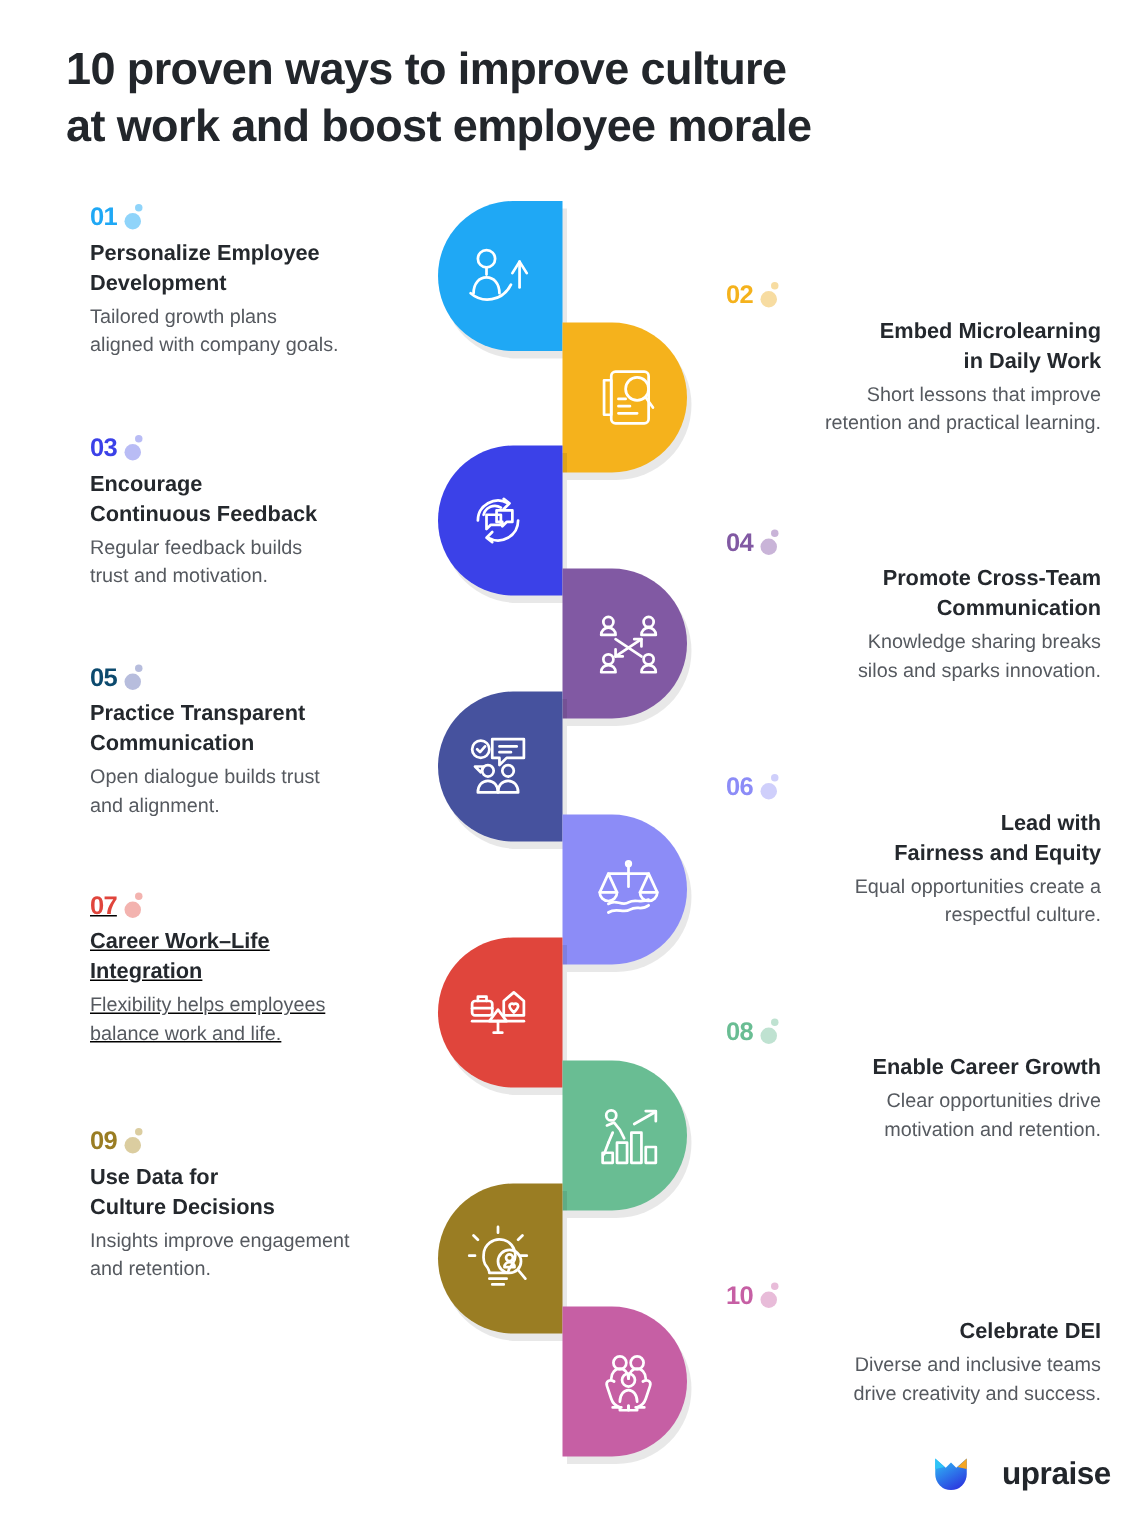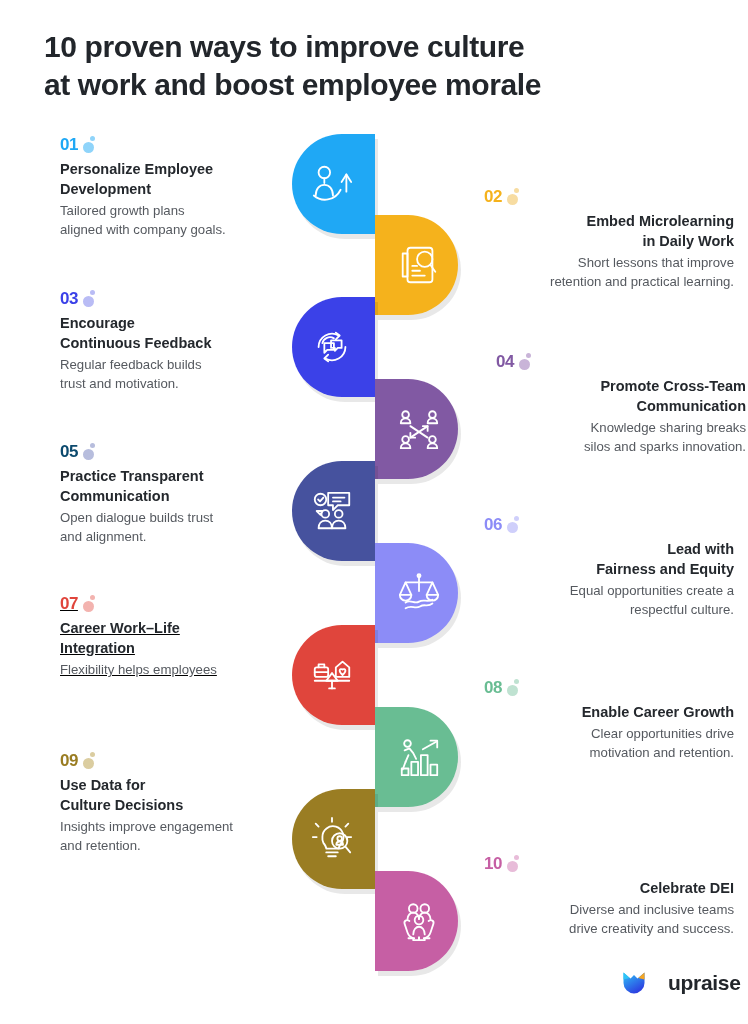--- a/index.html
+++ b/index.html
@@ -356,21 +356,21 @@
         </div>
         <div class="heading">
           <span class="hl">Encourage</span>
           <span class="hl">Continuous Feedback</span>
         </div>
         <div class="desc">
           <span class="dl">Regular feedback builds</span>
           <span class="dl">trust and motivation.</span>
         </div>
       </div>
-      <div class="item right" style="top: 353px; margin-left: 12px;">
+      <div class="item right" style="top: 353px;">
         <div class="num-row">
           <span class="num" style="color:#8159A3">04</span>
           <span class="dots">
             <span class="d1" style="background:#C9B4D8"></span>
             <span class="d2" style="background:#C9B4D8"></span>
           </span>
         </div>
         <div class="heading">
           <span class="hl">Promote Cross-Team</span>
           <span class="hl">Communication</span>
@@ -421,20 +421,21 @@
             <span class="d1" style="background:#F3B3AF"></span>
             <span class="d2" style="background:#F3B3AF"></span>
           </span>
         </div>
         <div class="heading">
           <span class="hl">Career Work–Life</span>
           <span class="hl">Integration</span>
         </div>
         <div class="desc">
           <span class="dl">Flexibility helps employees</span>
+          <span class="dl">balance work and life.</span>
         </div>
       </div>
       <div class="item right" style="top: 679px;">
         <div class="num-row">
           <span class="num" style="color:#69BD93">08</span>
           <span class="dots">
             <span class="d1" style="background:#BFE2D1"></span>
             <span class="d2" style="background:#BFE2D1"></span>
           </span>
         </div>

